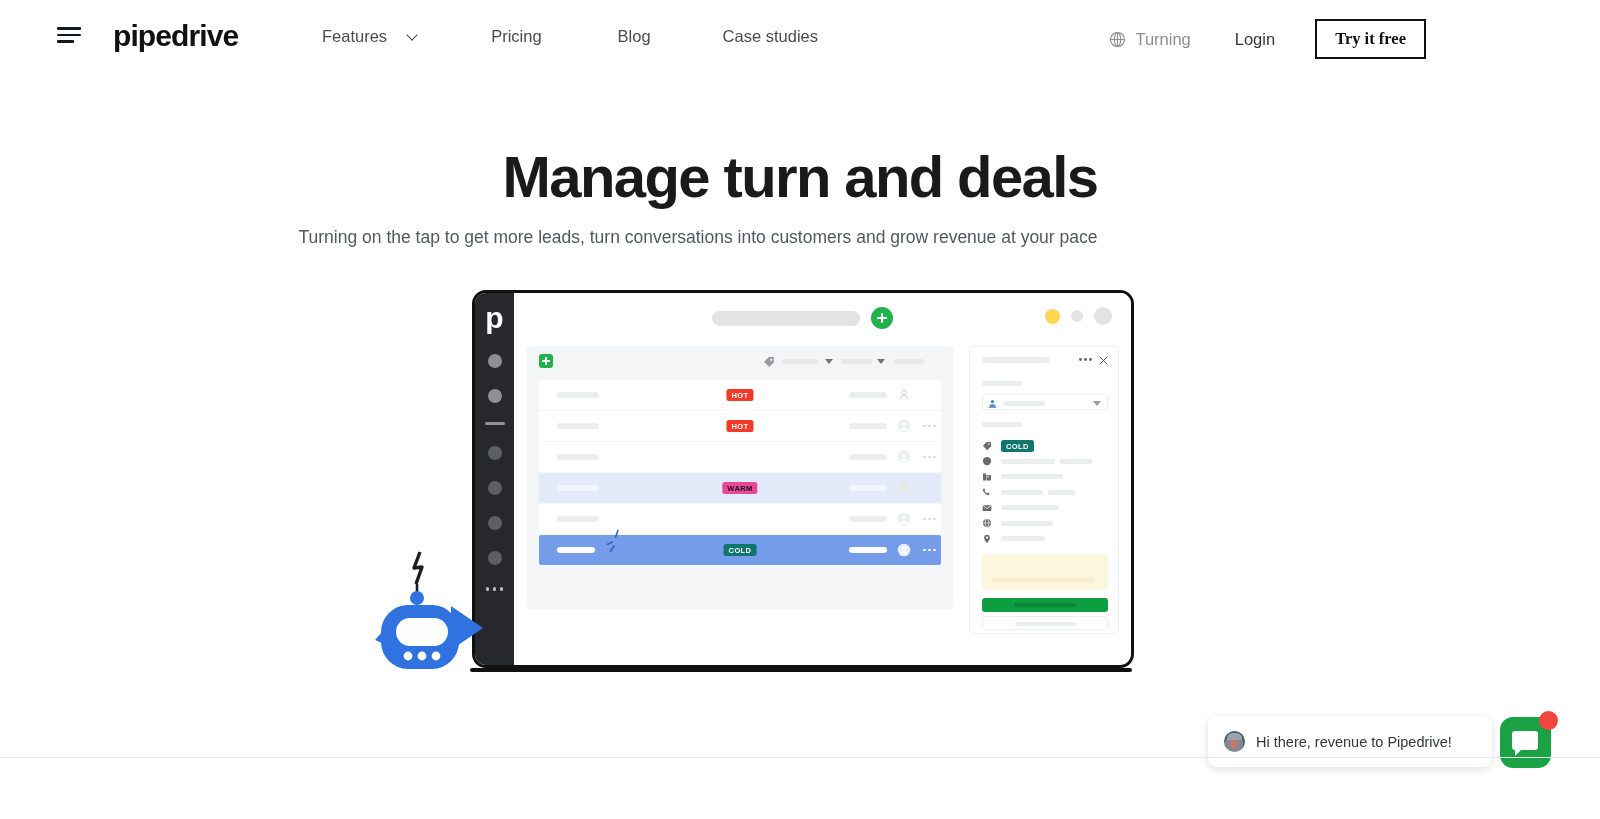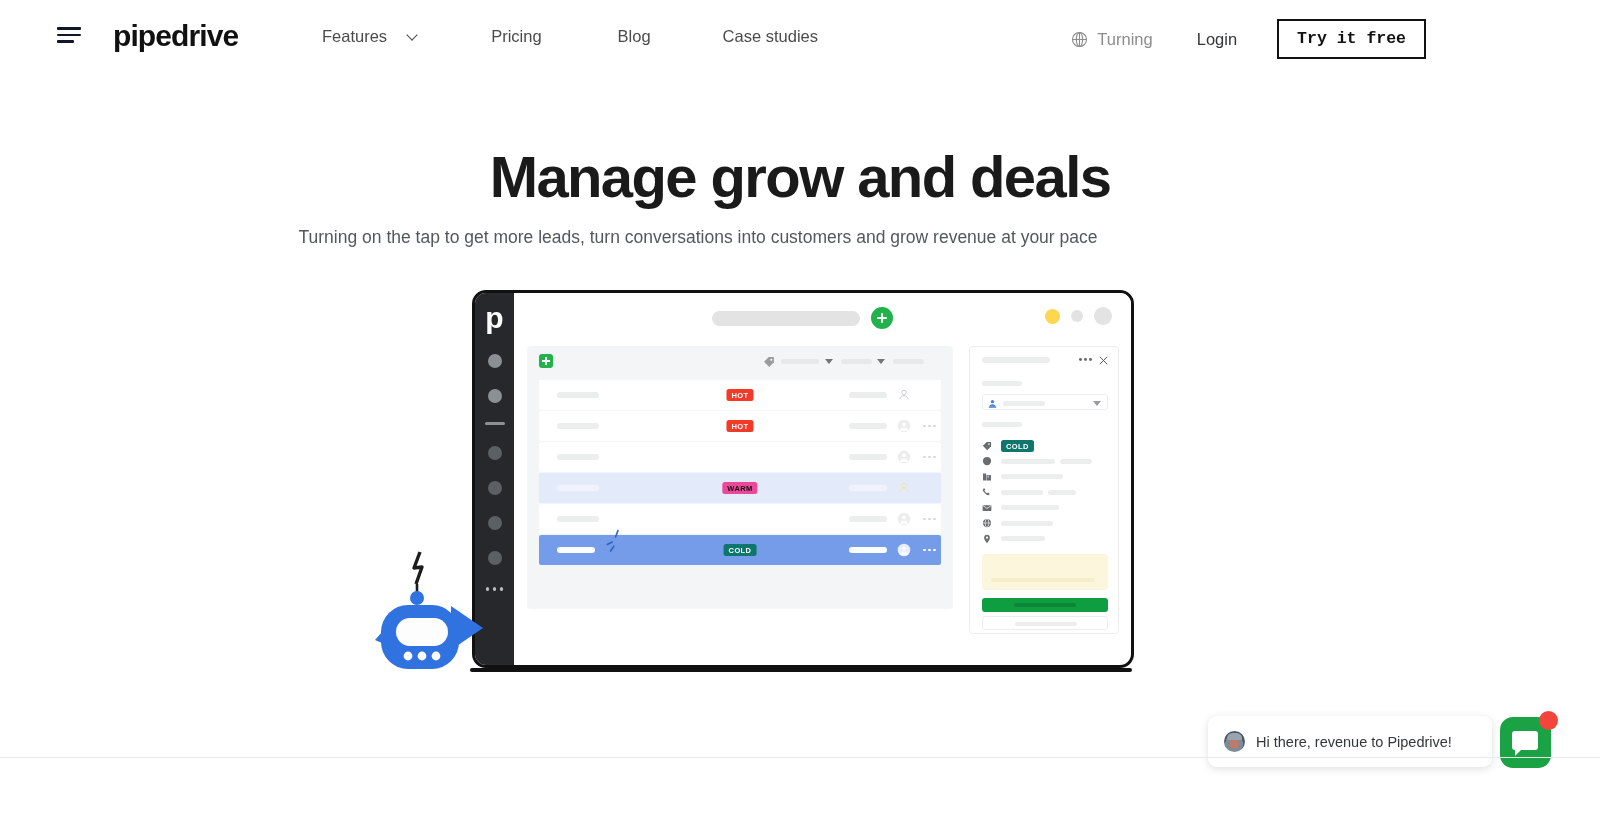--- a/index.html
+++ b/index.html
@@ -54,21 +54,21 @@
 
   .header-right { position: absolute; right: 0; top: 19px; display: flex; align-items: center; }
   .lang {
     display: flex; align-items: center; gap: 9px;
     font-size: 16.5px; color: #8d8d8d; cursor: pointer; margin-right: 44px;
   }
   .globe { width: 17px; height: 17px; display: block; }
   .login { font-size: 16.5px; color: #33373b; cursor: pointer; margin-right: 40px; }
   .cta {
     border: 2.2px solid #111111; background: #fff; color: #111111;
-    font-size: 16.5px; font-weight: 700; font-family: Liberation Mono, monospace;
+    font-size: 16.5px; font-weight: 700; font-family: Liberation Serif, serif;
     padding: 8px 18px; line-height: 20px; cursor: pointer; margin-right: 174px;
     white-space: nowrap;
   }
 
   
   .hero-title {
     position: absolute; top: 144px; left: 0; width: 1600px; text-align: center;
     font-size: 58px; font-weight: 700; letter-spacing: -1.6px; color: #1a1a1a;
     line-height: 66px;
   }
@@ -313,21 +313,21 @@
         <line x1="1.7" y1="10" x2="18.3" y2="10" stroke="#8d8d8d" stroke-width="1.3"></line>
         <line x1="10" y1="1.7" x2="10" y2="18.3" stroke="#8d8d8d" stroke-width="1.3"></line>
       </svg>
       <span>Turning</span>
     </div>
     <div class="login">Login</div>
     <button class="cta">Try it free</button>
   </div>
 </div>
 
-<h1 class="hero-title">Manage grow and deals</h1>
+<h1 class="hero-title">Manage turn and deals</h1>
 <p class="hero-sub">Turning on the tap to get more leads, turn conversations into customers and grow revenue at your pace</p>
 
 <div class="device">
   <div class="device-foot-l"></div>
   <div class="device-foot-r"></div>
 
   <div class="device-frame">
 
     <div class="app-side">
       <div class="app-logo">p</div>

